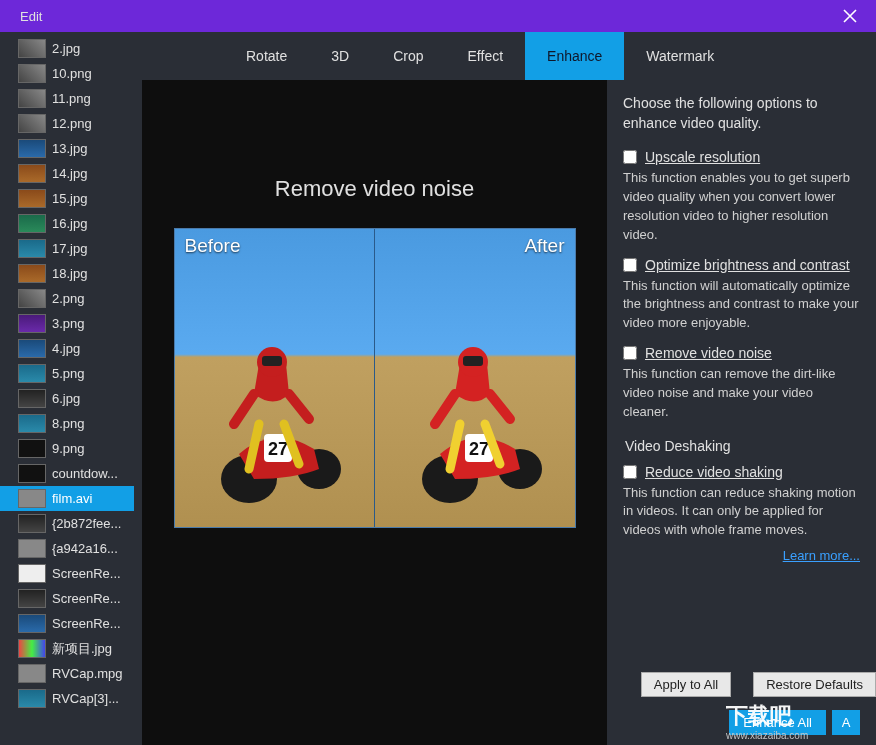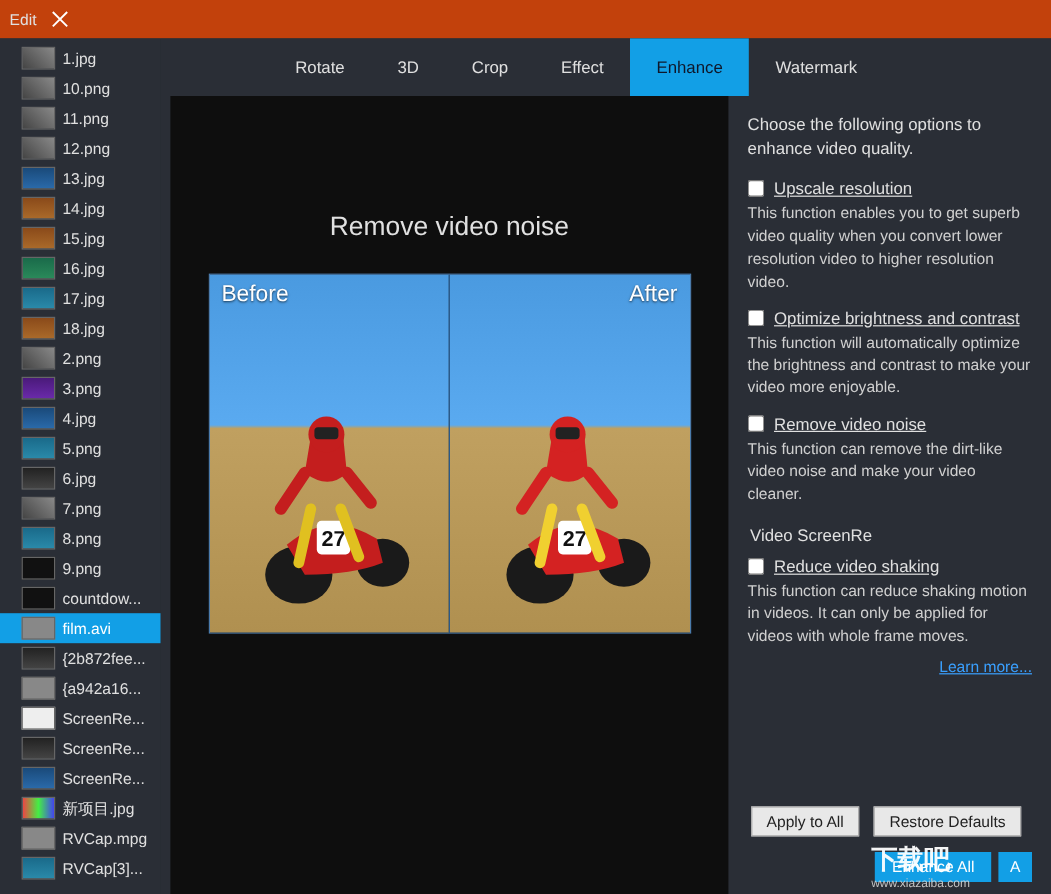--- a/index.html
+++ b/index.html
@@ -7,24 +7,25 @@
   width: 876px;
   height: 745px;
   background: #2a2e36;
   font-family: "Segoe UI", Arial, sans-serif;
   font-size: 13px;
   color: #e0e0e0;
   overflow: hidden;
 }
 .titlebar {
   height: 32px;
-  background: #c2410c;
+  background: #6d28d9;
   display: flex;
   align-items: center;
-  padding: 0 6px 0 8px;
+  justify-content: space-between;
+  padding: 0 6px 0 20px;
 }
 .titlebar-title { font-size: 13px; color: #e0e0e0; }
 .close-btn { width: 40px; height: 28px; display:flex; align-items:center; justify-content:center; cursor:pointer; }
 .close-btn svg { width: 14px; height: 14px; }
 .main {
   display: flex;
   height: calc(100% - 32px);
 }
 .sidebar {
   width: 134px;
@@ -141,23 +142,23 @@
 .opt-intro { font-size: 14px; line-height: 1.4; margin-bottom: 10px; }
 .opt-check { display:flex; align-items:center; margin: 6px 0 4px 0; }
 .opt-check input { width:14px; height:14px; margin-right:8px; }
 .opt-check label { font-size: 14px; text-decoration: underline; }
 .opt-desc { font-size: 13px; line-height: 1.45; color: #d0d0d0; margin-bottom: 6px; }
 .opt-subtitle { font-size:14px; margin: 10px 0 4px 2px; }
 .learn-link { color:#3aa0ff; text-decoration: underline; font-size:13px; text-align:right; margin-top: 2px; cursor:pointer; }
 .btn-row-top {
   position: absolute;
   bottom: 48px;
-  right: 25px;
-  display: flex;
-  gap: 12px;
+  right: 0;
+  display: flex;
+  gap: 22px;
 }
 .btn-row-bottom {
   position: absolute;
   bottom: 10px;
   right: 16px;
   display: flex;
   gap: 6px;
   align-items: center;
 }
 .btn {
@@ -197,21 +198,21 @@
     <svg viewBox="0 0 14 14">
         <path d="M1 1 L13 13 M13 1 L1 13" stroke="#fff" stroke-width="1.6"></path>
       </svg>
   </div>
 </div>
 
 <div class="main">
   <div class="sidebar" id="sidebar">
       <div class="file-item">
         <div class="thumb film"></div>
-        <span class="file-label">1.jpg</span>
+        <span class="file-label">2.jpg</span>
       </div>
       <div class="file-item">
         <div class="thumb film"></div>
         <span class="file-label">10.png</span>
       </div>
       <div class="file-item">
         <div class="thumb film"></div>
         <span class="file-label">11.png</span>
       </div>
       <div class="file-item">
@@ -254,24 +255,20 @@
         <div class="thumb blue"></div>
         <span class="file-label">4.jpg</span>
       </div>
       <div class="file-item">
         <div class="thumb cyan"></div>
         <span class="file-label">5.png</span>
       </div>
       <div class="file-item">
         <div class="thumb dark"></div>
         <span class="file-label">6.jpg</span>
-      </div>
-      <div class="file-item">
-        <div class="thumb film"></div>
-        <span class="file-label">7.png</span>
       </div>
       <div class="file-item">
         <div class="thumb cyan"></div>
         <span class="file-label">8.png</span>
       </div>
       <div class="file-item">
         <div class="thumb black"></div>
         <span class="file-label">9.png</span>
       </div>
       <div class="file-item">
@@ -381,21 +378,21 @@
           <label>Optimize brightness and contrast</label>
         </div>
         <div class="opt-desc">This function will automatically optimize the brightness and contrast to make your video more enjoyable.</div>
 
         <div class="opt-check">
           <input type="checkbox" style="">
           <label>Remove video noise</label>
         </div>
         <div class="opt-desc">This function can remove the dirt-like video noise and make your video cleaner.</div>
 
-        <div class="opt-subtitle">Video ScreenRe</div>
+        <div class="opt-subtitle">Video Deshaking</div>
 
         <div class="opt-check">
           <input type="checkbox" style="">
           <label>Reduce video shaking</label>
         </div>
         <div class="opt-desc">This function can reduce shaking motion in videos. It can only be applied for videos with whole frame moves.</div>
 
         <div class="learn-link">Learn more...</div>
 
         <div class="btn-row-top">

